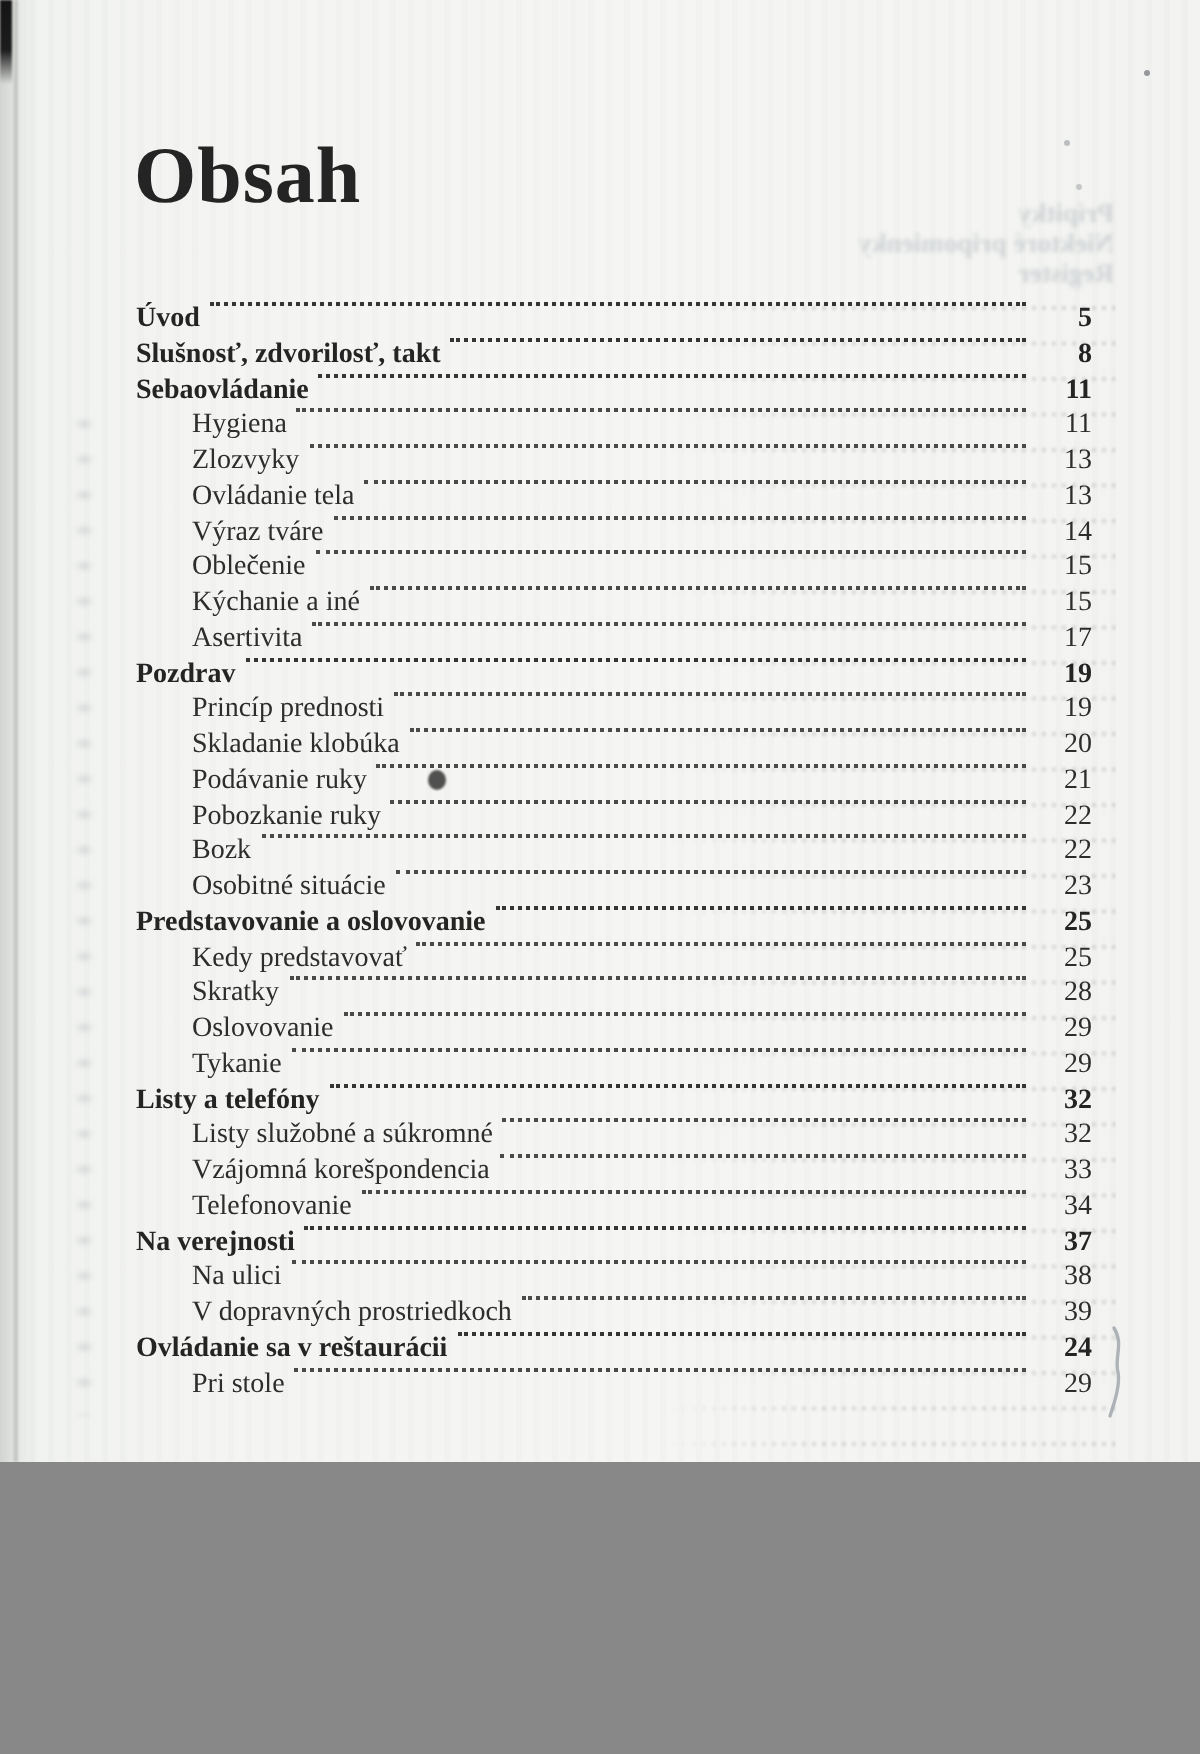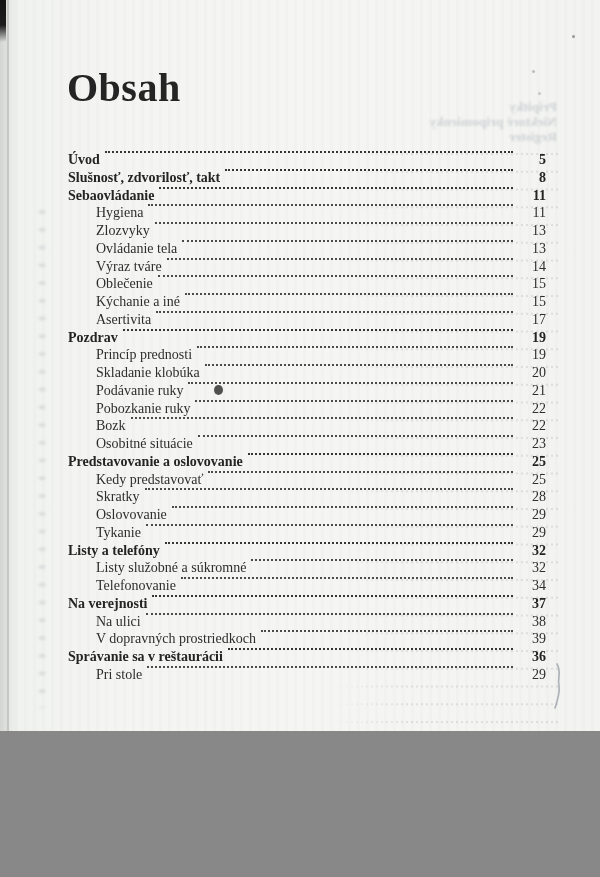--- a/index.html
+++ b/index.html
@@ -200,43 +200,48 @@
       <span class="t">Listy a telefóny</span>
       <span class="leader"></span>
       <span class="p">32</span>
     </div>
       <div class="row sub">
       <span class="t">Listy služobné a súkromné</span>
       <span class="leader"></span>
       <span class="p">32</span>
     </div>
       <div class="row sub">
+      <span class="t">Vzájomná korešpondencia</span>
+      <span class="leader"></span>
+      <span class="p">33</span>
+    </div>
+      <div class="row sub">
       <span class="t">Telefonovanie</span>
       <span class="leader"></span>
       <span class="p">34</span>
     </div>
       <div class="row b">
       <span class="t">Na verejnosti</span>
       <span class="leader"></span>
       <span class="p">37</span>
     </div>
       <div class="row sub">
       <span class="t">Na ulici</span>
       <span class="leader"></span>
       <span class="p">38</span>
     </div>
       <div class="row sub">
       <span class="t">V dopravných prostriedkoch</span>
       <span class="leader"></span>
       <span class="p">39</span>
     </div>
       <div class="row b">
-      <span class="t">Správanie sa v reštaurácii</span>
-      <span class="leader"></span>
-      <span class="p">36</span>
+      <span class="t">Ovládanie sa v reštaurácii</span>
+      <span class="leader"></span>
+      <span class="p">24</span>
     </div>
       <div class="row sub">
       <span class="t">Pri stole</span>
       <span class="leader"></span>
       <span class="p">29</span>
     </div>
     </div>
 
   <div class="ink-blob"></div>
 

